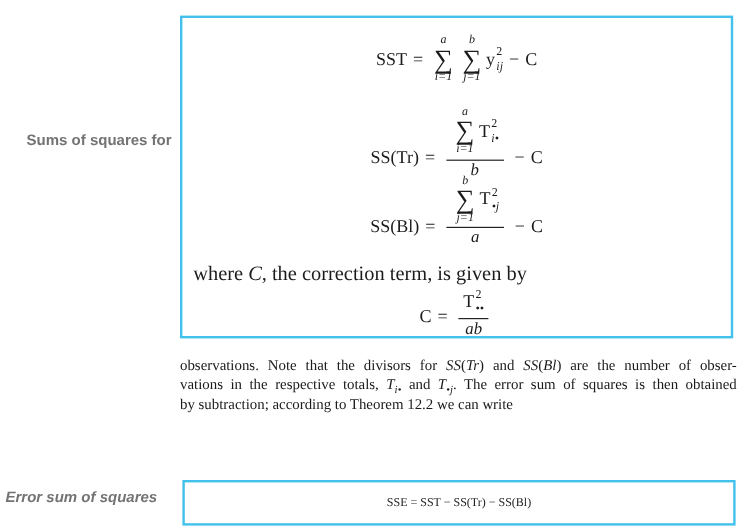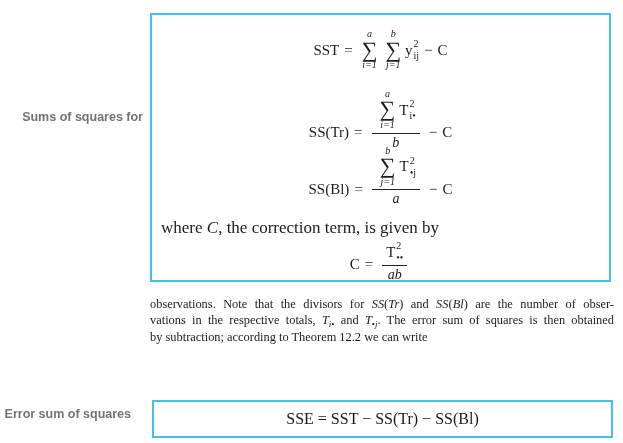--- a/index.html
+++ b/index.html
@@ -9,21 +9,21 @@
   }
 
   
   .margin-label {
     position:absolute;
     font-family:"Liberation Sans", sans-serif;
     font-weight:bold; font-size:12.5px; line-height:17px;
     color:#737373; text-align:right;
   }
   #label-sums  { left:4px;  top:109px; width:139px; }
-  #label-error { left:0px;  top:406px; width:131px; }
+  #label-error { left:0px;  top:406px; width:131px;font-style:italic; }
 
   
   .formula-box {
     position:absolute; box-sizing:border-box;
     border:2px solid #41c1eb; background:#ffffff;
   }
   #box-sums { left:150px; top:13px;  width:461px; height:269px; }
   #box-sse  { left:152px; top:400px; width:461px; height:38px;
               display:flex; align-items:center; justify-content:center; }
 
@@ -42,41 +42,41 @@
 
   
   .sum { display:inline-flex; flex-direction:column; align-items:center; margin:0 4px; }
   .sum .lim { font-size:10px; line-height:1.05; font-style:italic; }
   .sum .sig { font-size:22px; line-height:0.95; font-style:normal; }
 
   
   .ss { display:inline-flex; flex-direction:column; align-items:flex-start;
         font-size:10px; line-height:1.15; margin-left:1px; justify-content:center; }
   .ss .s-sup { font-style:normal; }
-  .ss .s-sub { }
+  .ss .s-sub { font-style:italic; }
 
   
   .frac { display:inline-flex; flex-direction:column; align-items:center; margin:0 4px; }
   .frac .num { display:inline-flex; align-items:center; padding:0 4px 2px; }
   .frac .den { align-self:stretch; text-align:center; border-top:1px solid #222;
                font-style:italic; font-size:14px; padding-top:1px; line-height:1.2; }
   .frac.tall  { position:relative; top:-12px; }
   .frac.small { position:relative; top:-2px; }
 
   .where-line { margin-top:-2px; padding-left:9px; font-size:17px; text-align:left; }
 
   
   .para { position:absolute; left:150px; top:296px; width:464px;
           font-size:12.4px; line-height:16.4px; }
   .para .pline { text-align:justify; text-align-last:justify; }
   .para .pline.last { text-align-last:left; }
   .para sub { font-size:9px; line-height:0; }
   .para i { font-style:italic; }
 
-  #sse-formula { font-size:16px; }
+  #sse-formula { font-size:10px; }
 </style>
 </head>
 <body>
 
 <div class="page">
 
   <div class="margin-label" id="label-sums">
     <div>Sums of squares for</div>
   </div>
 

